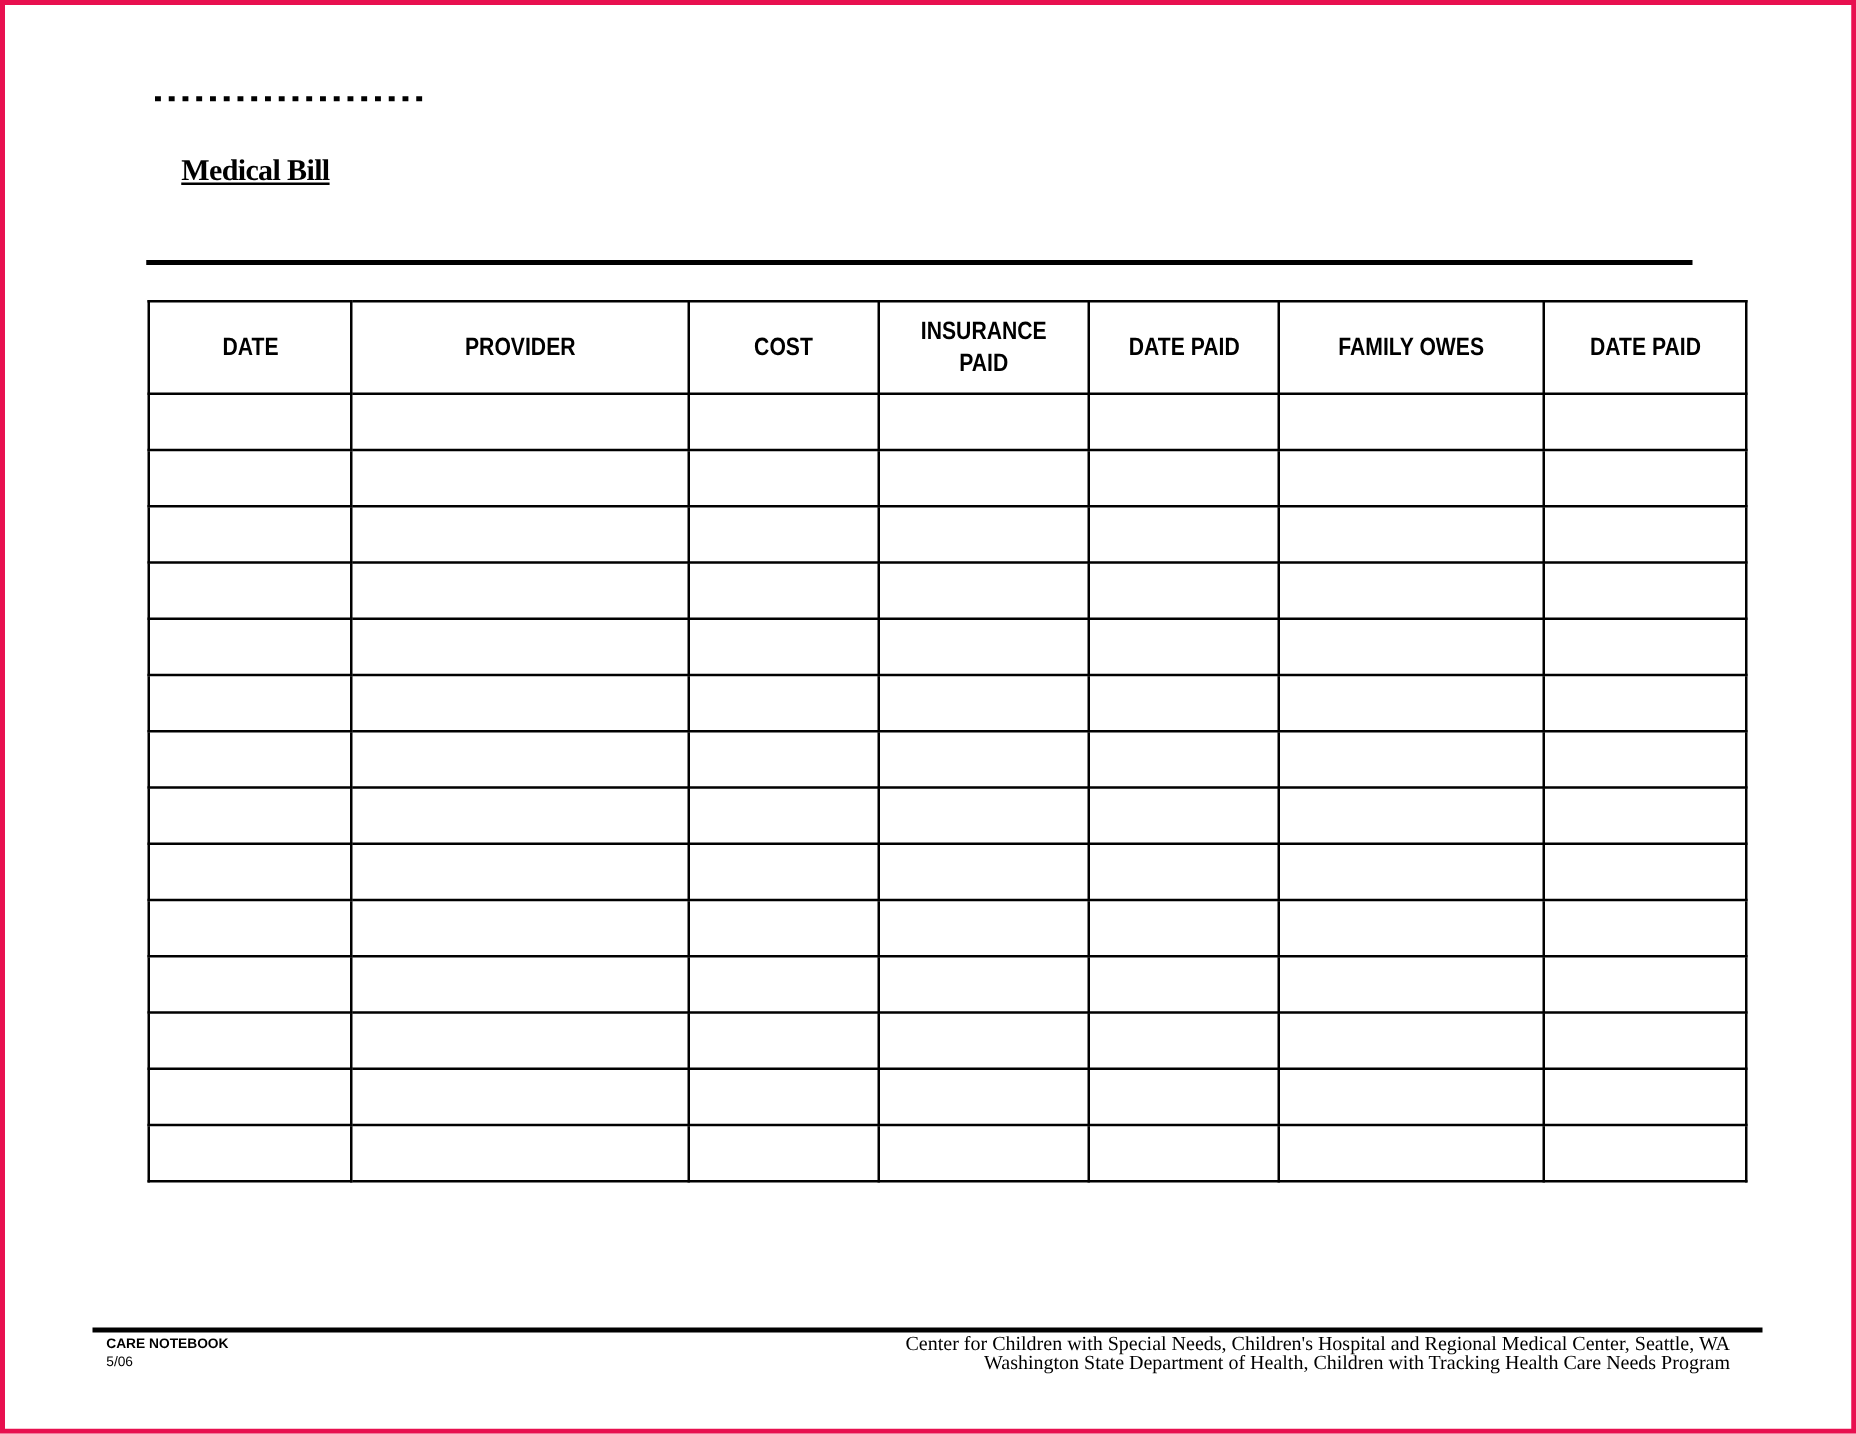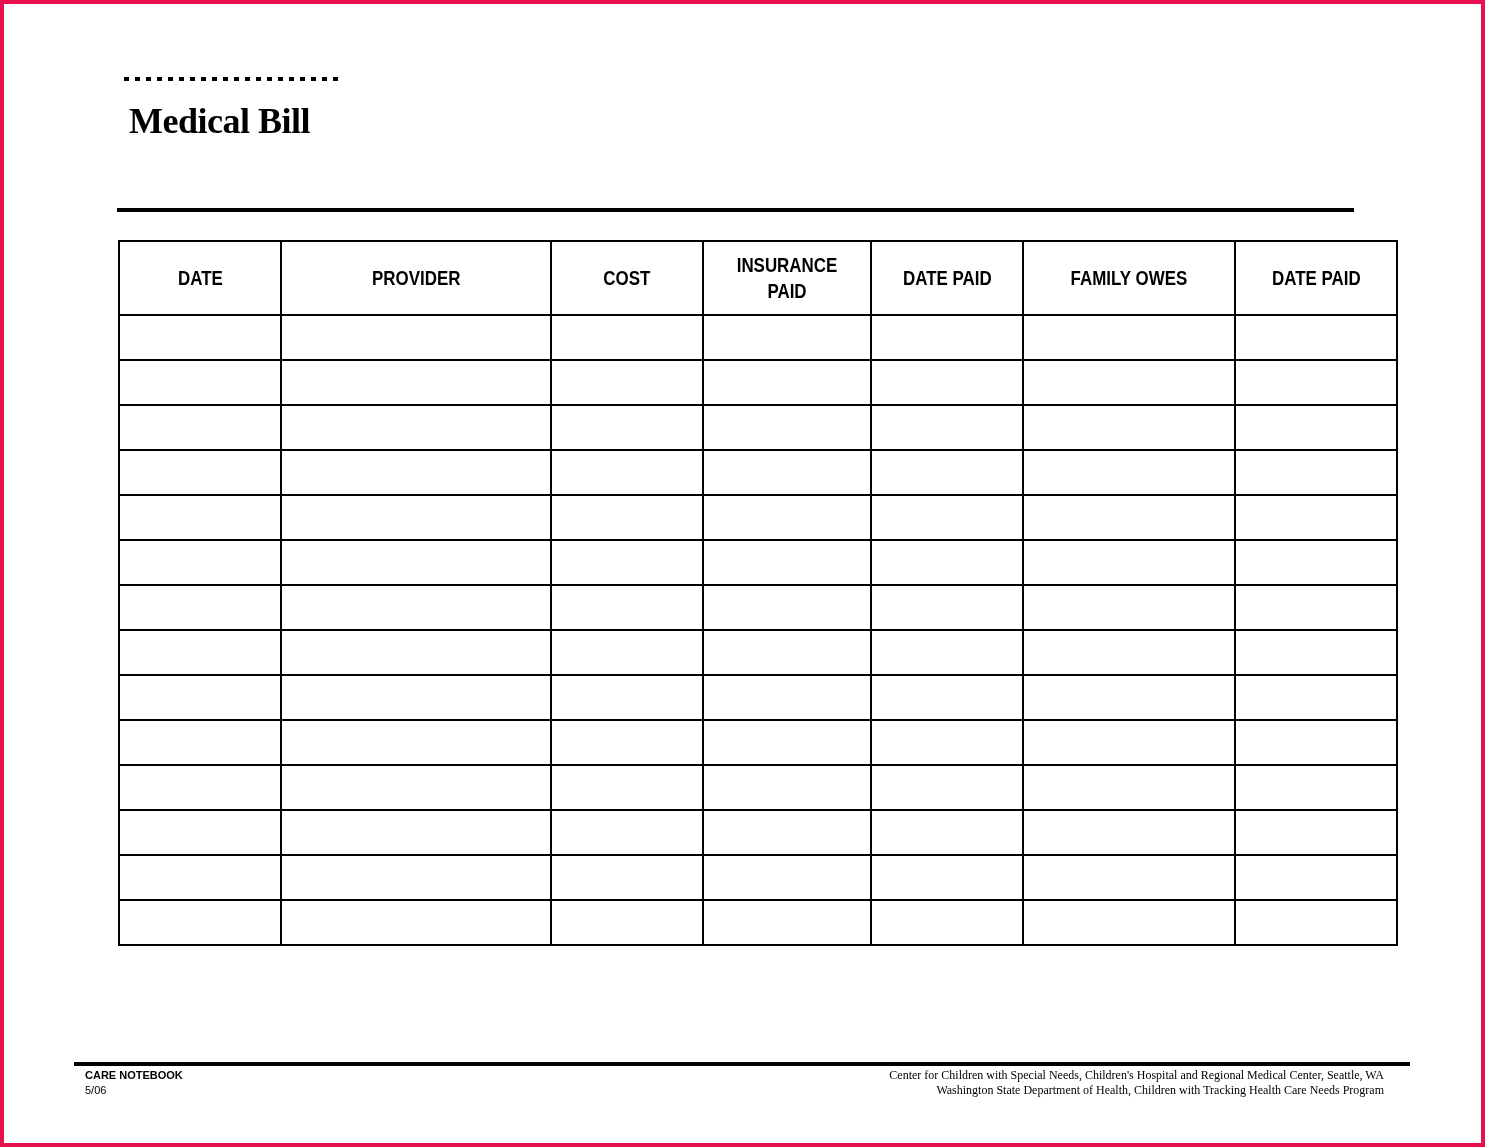--- a/index.html
+++ b/index.html
@@ -28,27 +28,28 @@
       width: 216px;
       height: 4px;
       background-image: linear-gradient(to right, #000 0, #000 5px, transparent 5px, transparent 11px);
       background-size: 11px 4px;
       background-repeat: repeat-x;
     }
     .title {
       position: absolute;
       left: 129px;
       top: 100px;
-      margin: 0;
+      margin: 16px;
       font-family: "Liberation Serif", "DejaVu Serif", serif;
       font-weight: bold;
-      font-size: 36px;
+      font-size: 24px;
       line-height: 42px;
       color: #000;
       letter-spacing: -0.5px;
+      text-decoration: underline;
     }
     .title span { display: block; }
     .title-rule {
       position: absolute;
       left: 117px;
       top: 208px;
       width: 1237px;
       height: 4px;
       background: #000;
     }
@@ -101,21 +102,21 @@
       line-height: 15px;
       color: #000;
     }
     .footer-left .notebook { font-weight: bold; }
     .footer-right {
       position: absolute;
       right: 101px;
       top: 1068px;
       text-align: right;
       font-family: "Liberation Serif", "DejaVu Serif", serif;
-      font-size: 12px;
+      font-size: 16px;
       line-height: 15px;
       color: #000;
     }
     .footer-right span, .footer-left span { display: block; }
   </style>
 </head>
 <body>
 
 <div class="page-frame"></div>
 

